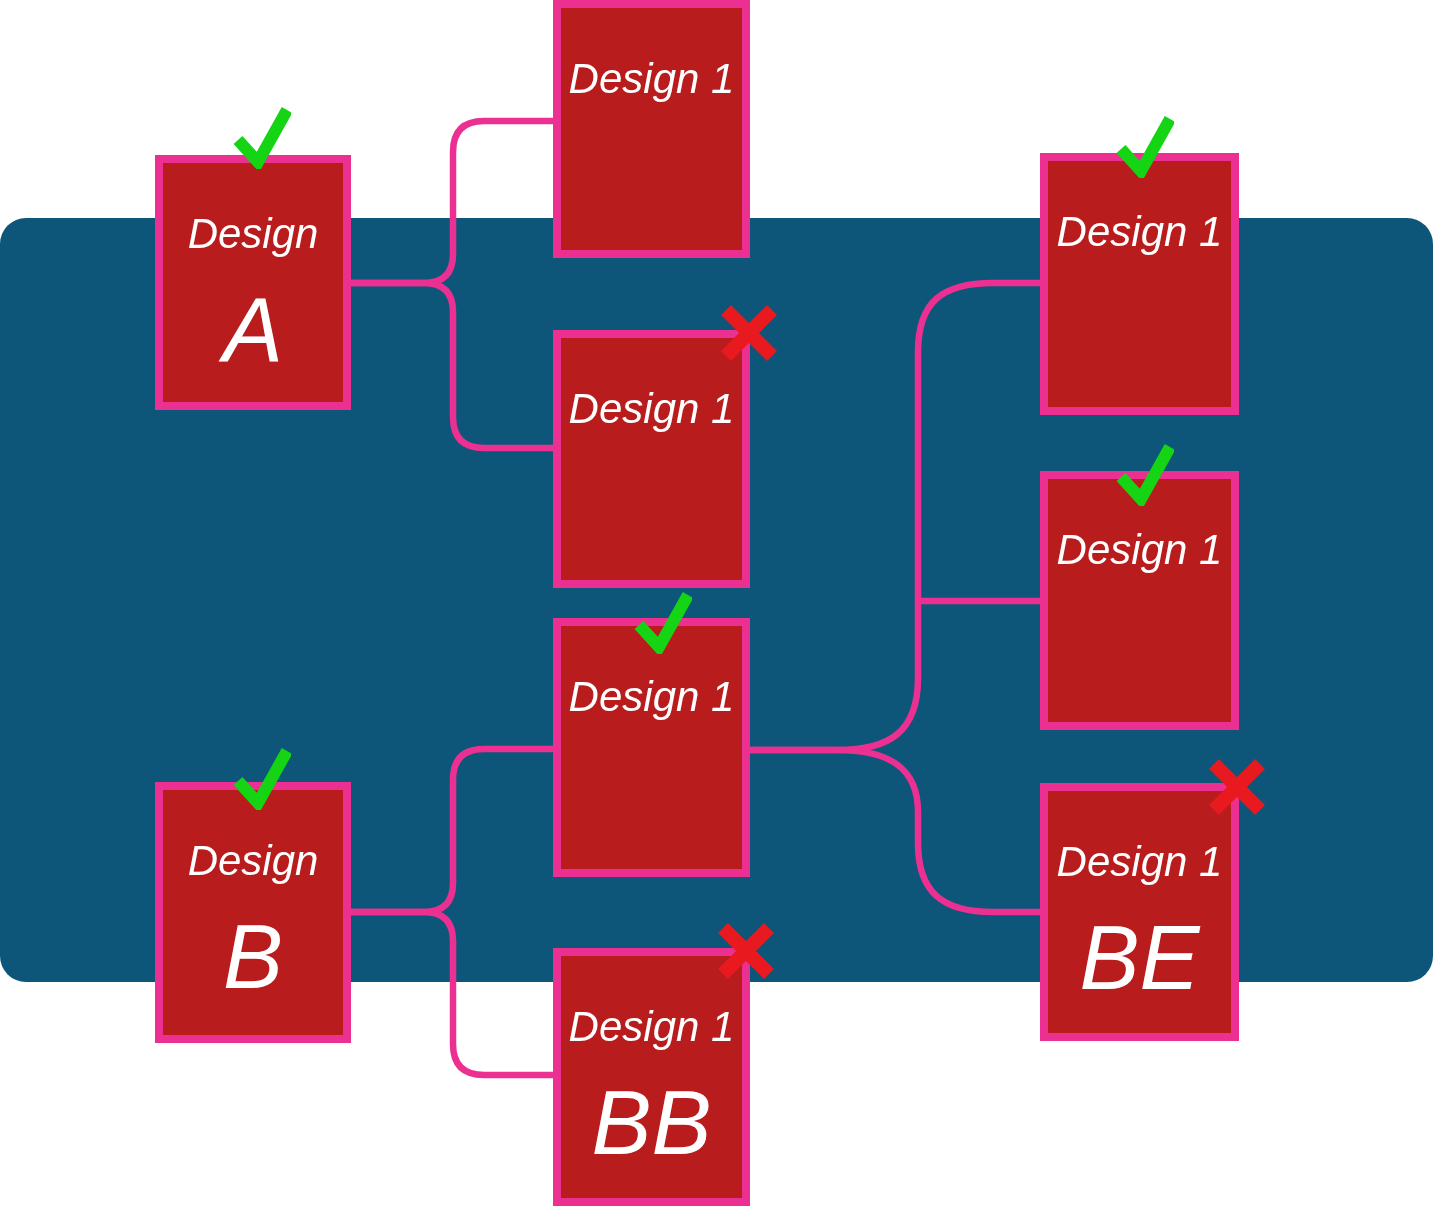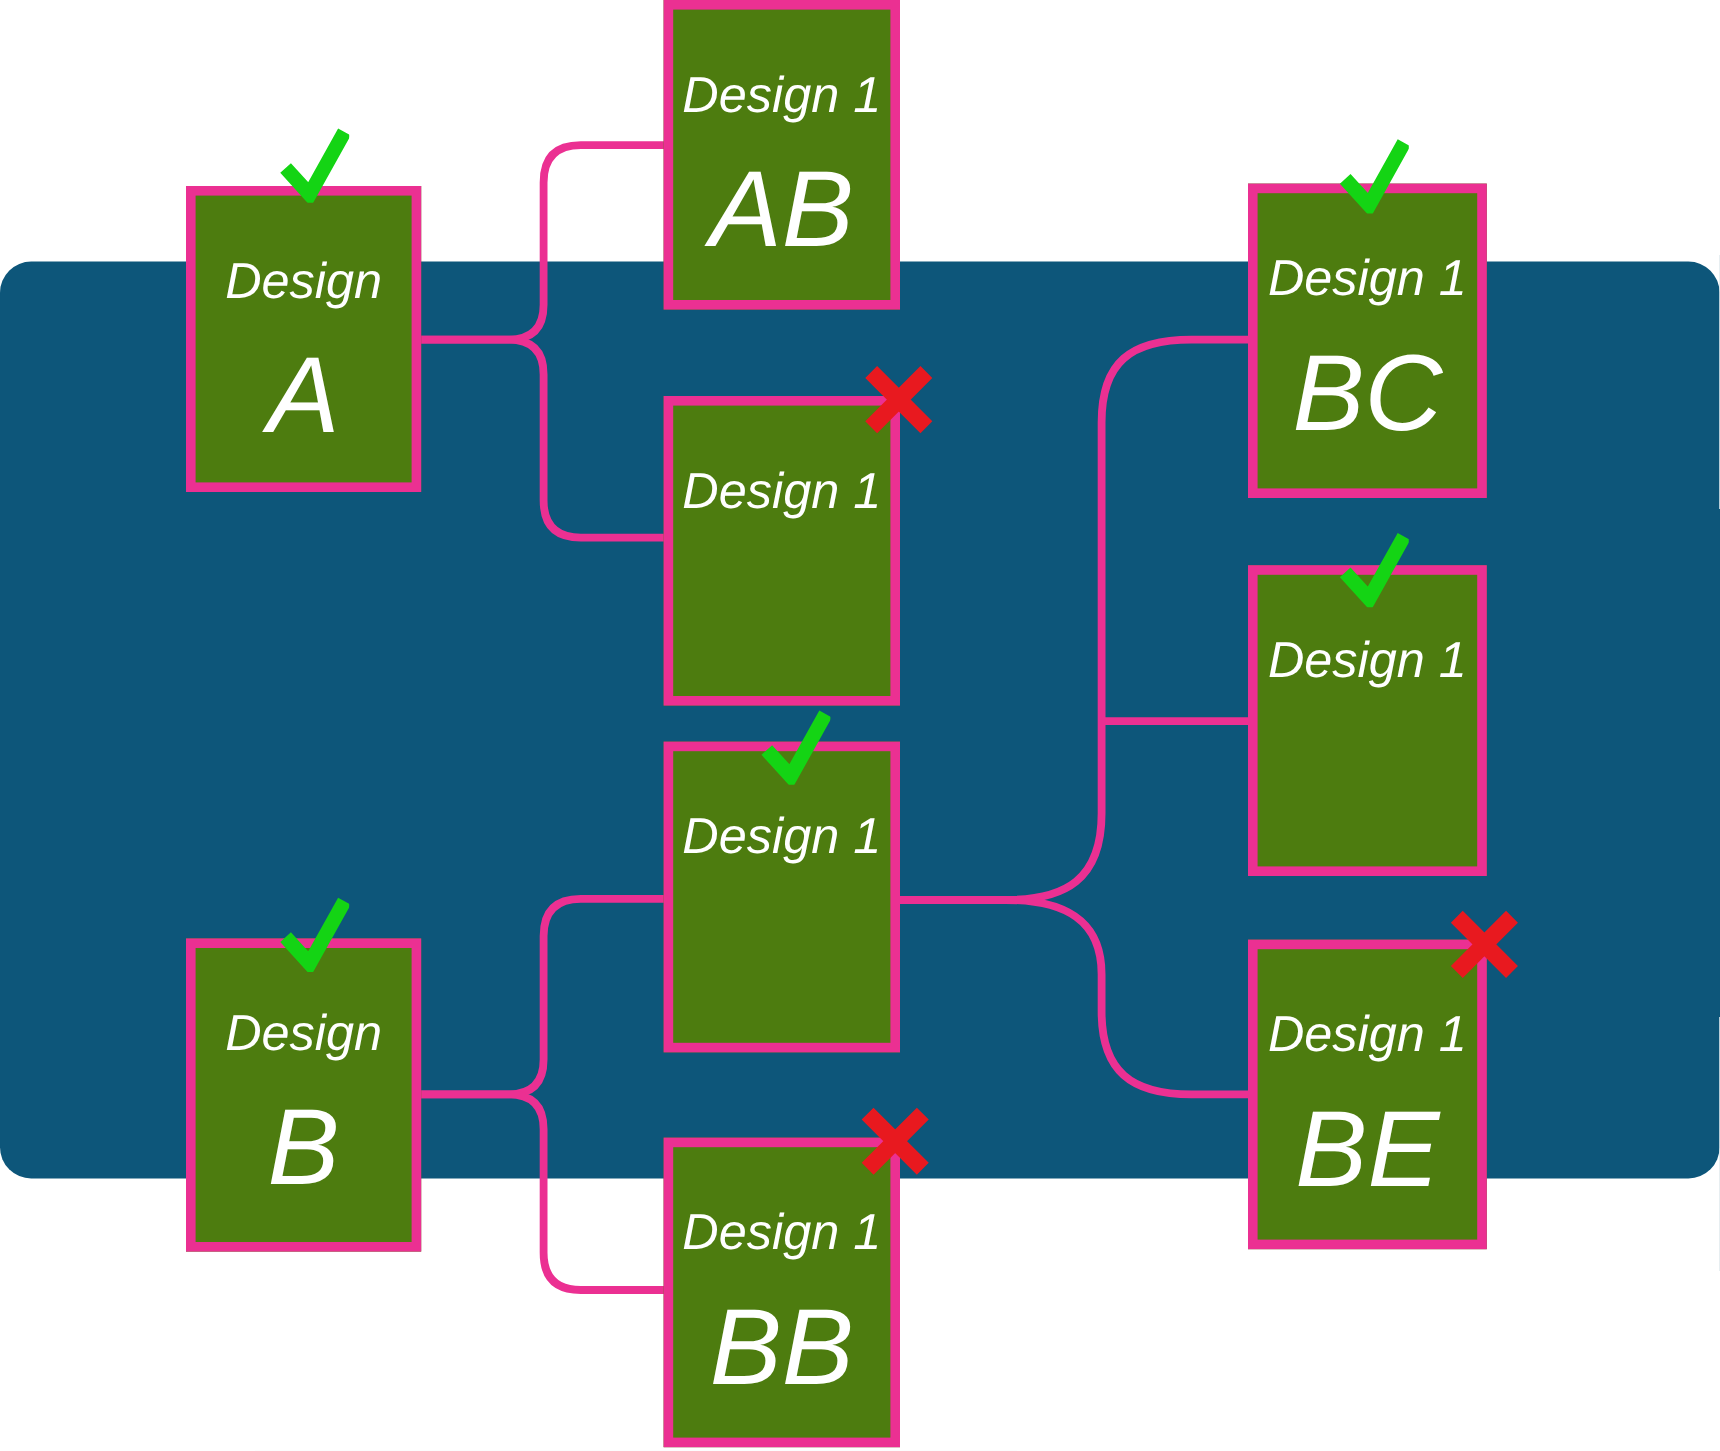--- a/index.html
+++ b/index.html
@@ -13,21 +13,21 @@
   .panel{
     position:absolute;
     left:0;top:218px;width:1433px;height:764px;
     background:#0d567a;
     border-radius:26px;
   }
   #wires{position:absolute;left:0;top:0;width:1433px;height:1209px;}
   .card{
     position:absolute;
     box-sizing:border-box;
-    background:#4d7c0f;
+    background:#b91c1c;
     border:8px solid #eb3092;
     color:#ffffff;
     font-style:italic;
   }
   .card .l1{
     position:absolute;left:0;top:46px;width:100%;
     text-align:center;font-size:42px;line-height:1.2;
     white-space:nowrap;
   }
   .card .l2{
@@ -56,21 +56,20 @@
     </g>
   </svg>
 
   <div class="card" style="left:155px;top:155px;width:196px;height:255px;">
     <div class="l1">Design</div>
     <div class="l2">A</div>
   </div>
 
   <div class="card" style="left:553px;top:0px;width:197px;height:258px;">
     <div class="l1">Design 1</div>
-    <div class="l2">AB</div>
   </div>
 
   <div class="card" style="left:553px;top:330px;width:197px;height:258px;">
     <div class="l1">Design 1</div>
   </div>
 
   <div class="card" style="left:155px;top:782px;width:196px;height:261px;">
     <div class="l1">Design</div>
     <div class="l2">B</div>
   </div>
@@ -79,21 +78,20 @@
     <div class="l1">Design 1</div>
   </div>
 
   <div class="card" style="left:553px;top:948px;width:197px;height:258px;">
     <div class="l1">Design 1</div>
     <div class="l2">BB</div>
   </div>
 
   <div class="card" style="left:1040px;top:153px;width:199px;height:262px;">
     <div class="l1">Design 1</div>
-    <div class="l2">BC</div>
   </div>
 
   <div class="card" style="left:1040px;top:471px;width:199px;height:259px;">
     <div class="l1">Design 1</div>
   </div>
 
   <div class="card" style="left:1040px;top:783px;width:199px;height:258px;">
     <div class="l1">Design 1</div>
     <div class="l2">BE</div>
   </div>

